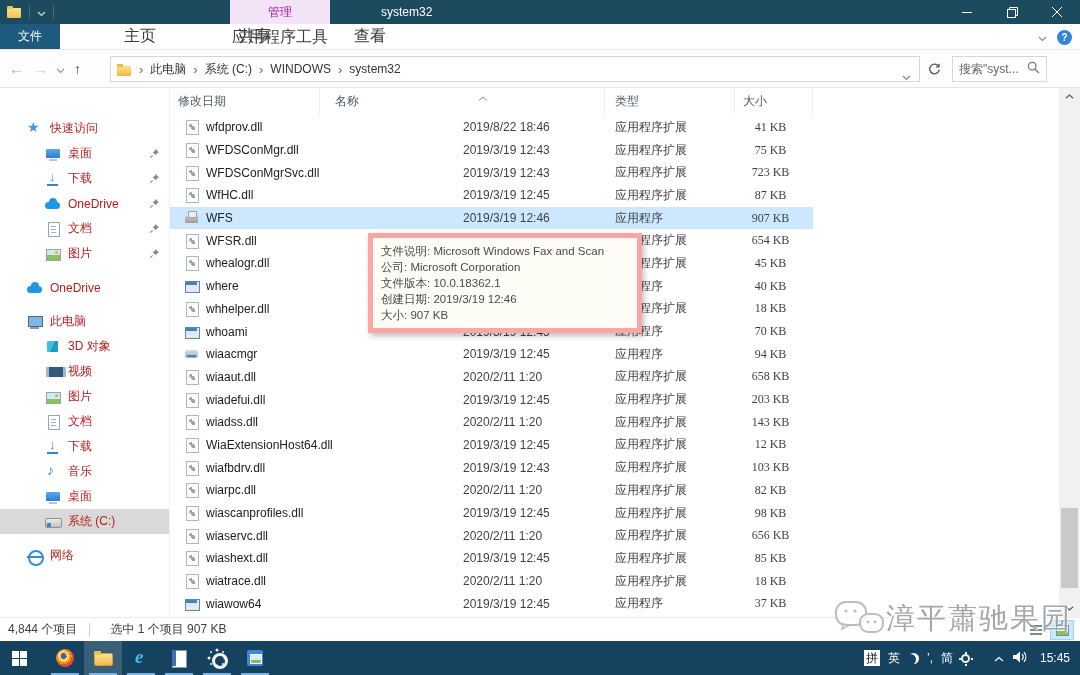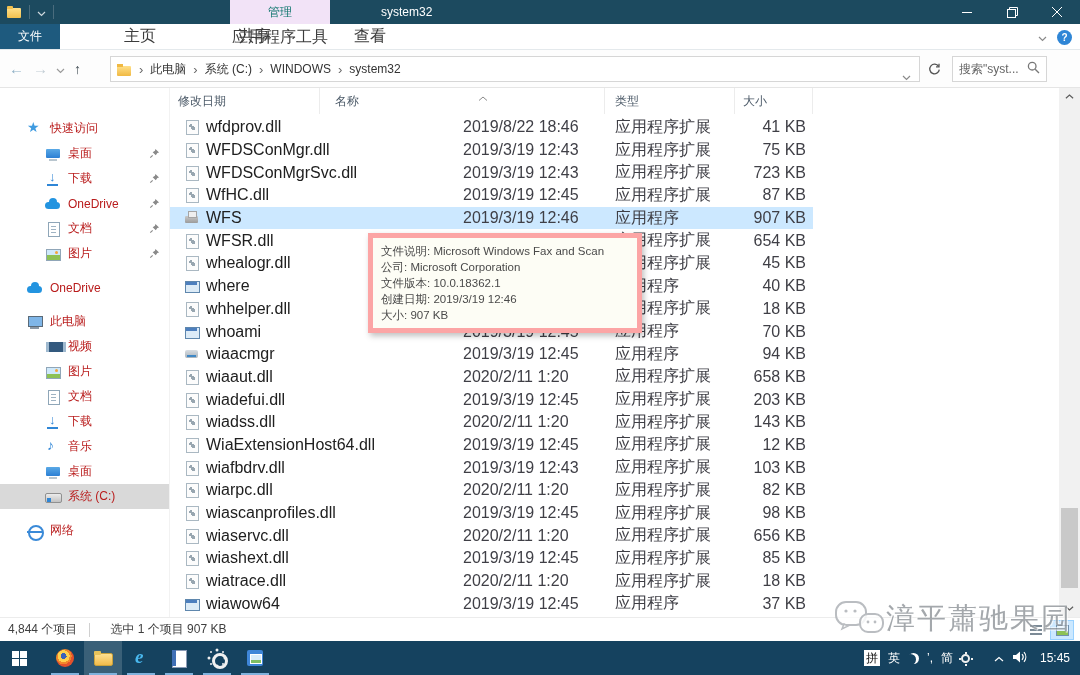--- a/index.html
+++ b/index.html
@@ -7,21 +7,21 @@
   .screen{position:relative;width:1080px;height:675px;background:#fff;overflow:hidden;cursor:default;}
 
   
   .titlebar{position:absolute;left:0;top:0;width:1080px;height:24px;background:#1c4a5f;display:flex;align-items:center;}
   .tb-folder{width:15px;height:12px;margin-left:7px;position:relative;}
   .tb-folder::before{content:"";position:absolute;left:0;top:2px;width:14px;height:10px;background:linear-gradient(#ffe08a,#f2c14e);border-radius:1px;}
   .tb-folder::after{content:"";position:absolute;left:0;top:0;width:6px;height:3px;background:#f2c14e;border-radius:1px;}
   .qat-sep{width:1px;height:14px;background:#4a6c7d;margin:0 7px;}
   .caret-down{width:9px;height:6px;display:inline-block;}
   .tb-title{color:#fff;font-size:12px;margin-left:14px;}
-  .manage-tab{position:absolute;left:230px;top:0;width:100px;height:24px;background:#f2e3f7;color:#0f766e;font-size:12px;display:flex;align-items:center;justify-content:center;}
+  .manage-tab{position:absolute;left:230px;top:0;width:100px;height:24px;background:#f2e3f7;color:#a21caf;font-size:12px;display:flex;align-items:center;justify-content:center;}
   .win-controls{position:absolute;right:0;top:0;height:24px;display:flex;}
   .win-btn{width:45px;height:24px;display:flex;align-items:center;justify-content:center;}
 
   
   .ribbonrow{position:absolute;left:0;top:24px;width:1080px;height:26px;background:#fff;border-bottom:1px solid #e4e9ec;display:flex;align-items:stretch;gap:45px;}
   .file-tab{width:60px;background:#1e5a7e;color:#fff;font-size:12px;display:flex;align-items:center;justify-content:center;}
   .rtab{padding:0 19px;font-size:16px;color:#3c3c3c;display:flex;align-items:center;}
   .rtab.apptools{position:absolute;left:230px;top:0;height:26px;width:100px;justify-content:center;padding:0;}
   .ribbon-right{position:absolute;right:8px;top:0;height:26px;display:flex;align-items:center;gap:10px;}
   .help-btn{width:15px;height:15px;border-radius:50%;background:#2f86d6;color:#fff;font-size:10px;font-weight:bold;display:flex;align-items:center;justify-content:center;}
@@ -84,27 +84,27 @@
 
   
   .colheader{position:absolute;left:170px;top:0;width:889px;height:26px;display:flex;font-size:12px;color:#4c5a68;}
   .hcell{display:flex;align-items:flex-end;padding-bottom:4px;border-right:1px solid #ececec;}
   .h-name{width:285px;padding-left:15px;}
   .h-date{width:150px;padding-left:8px;}
   .h-type{width:130px;padding-left:10px;}
   .h-size{width:78px;padding-left:8px;}
   .sort-caret{position:absolute;left:308px;top:2px;}
   .rows{position:absolute;left:170px;top:28px;width:643px;}
-  .frow{display:flex;align-items:center;height:22.7px;font-size:16px;color:#3f3f46;}
+  .frow{display:flex;align-items:center;height:22.7px;font-size:12px;color:#3f3f46;}
   .frow.selected{background:#cce8ff;}
   .c-name{width:285px;padding-left:14px;display:flex;align-items:center;overflow:hidden;}
   .fname{color:#202020;white-space:nowrap;margin-left:6px;}
   .c-date{width:150px;padding-left:8px;white-space:nowrap;}
   .c-type{width:130px;padding-left:10px;white-space:nowrap;}
-  .c-size{width:78px;padding-right:7px;text-align:right;white-space:nowrap;}
+  .c-size{width:78px;padding-right:7px;text-align:center;white-space:nowrap;font-family:Liberation Serif, serif;}
   .ficon{width:16px;height:16px;position:relative;flex:none;}
   [data-icon="dll-file-icon"]::before{content:"";position:absolute;left:2px;top:1px;width:11px;height:13px;background:#fcfcfc;border:1px solid #aab8c2;}
   [data-icon="dll-file-icon"]::after{content:"";position:absolute;left:5px;top:5px;width:6px;height:6px;background:radial-gradient(circle at 30% 30%,#98a6b0 0 1.5px,transparent 1.6px),radial-gradient(circle at 72% 72%,#98a6b0 0 2px,transparent 2.1px);}
   [data-icon="application-icon"]::before{content:"";position:absolute;left:1px;top:3px;width:13px;height:10px;border:1px solid #5f87ad;background:#dcebf7;}
   [data-icon="application-icon"]::after{content:"";position:absolute;left:2px;top:4px;width:11px;height:3px;background:#4d7fbe;}
   [data-icon="fax-application-icon"]::before{content:"";position:absolute;left:1px;top:6px;width:13px;height:7px;background:linear-gradient(#c9c9c9,#9b9b9b);border-radius:1px;}
   [data-icon="fax-application-icon"]::after{content:"";position:absolute;left:4px;top:1px;width:7px;height:5px;background:#efefef;border:1px solid #a5a5a5;}
   [data-icon="scanner-application-icon"]::before{content:"";position:absolute;left:1px;top:4px;width:13px;height:8px;background:linear-gradient(#d8dde2,#aab3bb);border-radius:2px;}
   [data-icon="scanner-application-icon"]::after{content:"";position:absolute;left:3px;top:9px;width:9px;height:2px;background:#3f88c5;}
 
@@ -322,20 +322,25 @@
           <span class="sicon" data-icon="onedrive-cloud-icon"></span>
           <span class="slabel">OneDrive</span>
 
         </div>
         <div class="srow group gap">
           <span class="sicon" data-icon="this-pc-icon"></span>
           <span class="slabel">此电脑</span>
 
         </div>
         <div class="srow indent">
+          <span class="sicon" data-icon="3d-objects-icon"></span>
+          <span class="slabel">3D 对象</span>
+
+        </div>
+        <div class="srow indent">
           <span class="sicon" data-icon="videos-icon"></span>
           <span class="slabel">视频</span>
 
         </div>
         <div class="srow indent">
           <span class="sicon" data-icon="pictures-icon"></span>
           <span class="slabel">图片</span>
 
         </div>
         <div class="srow indent">

